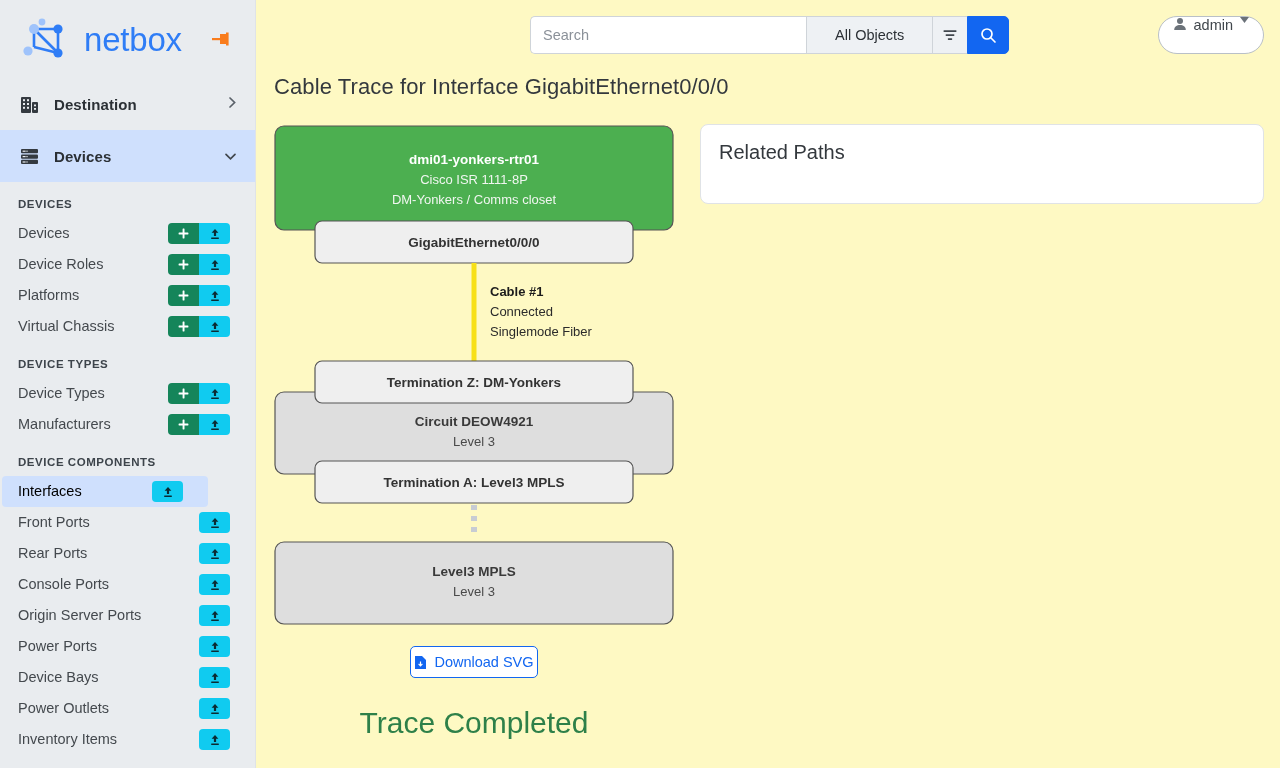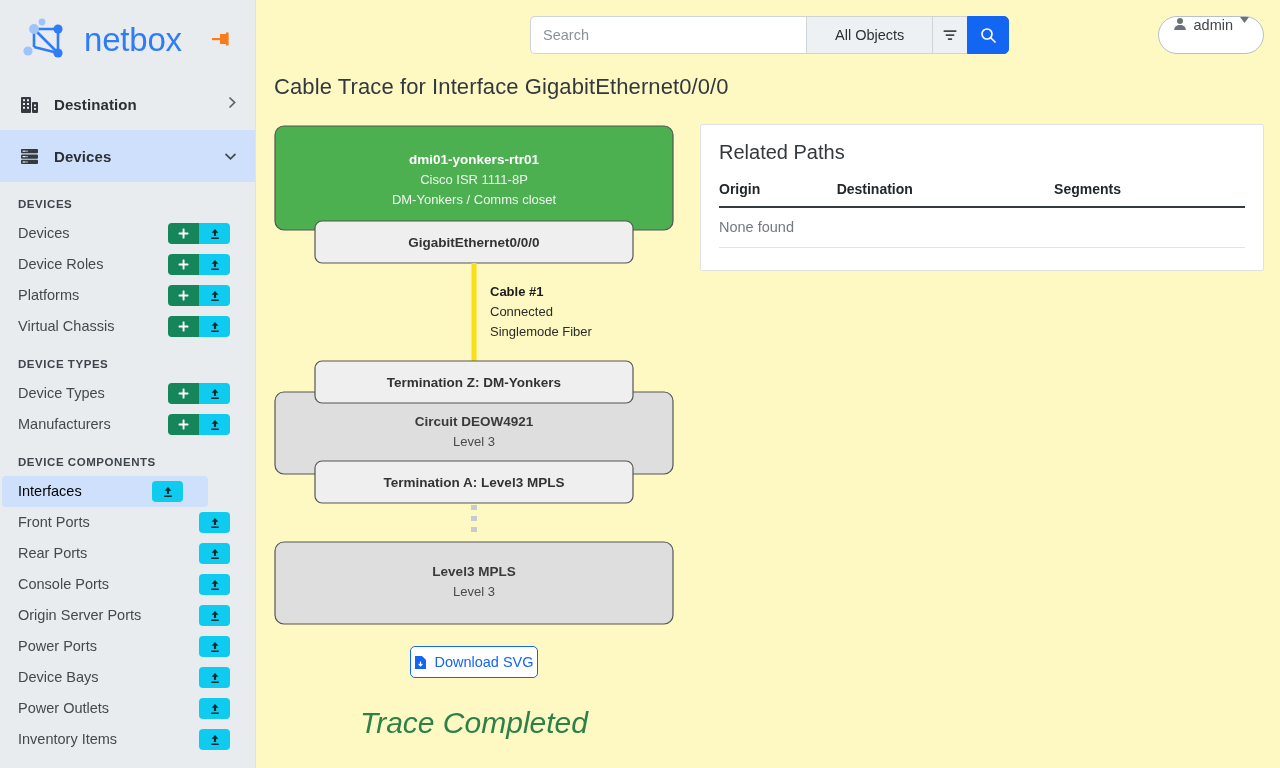--- a/index.html
+++ b/index.html
@@ -119,26 +119,26 @@
 
   .dl-btn {
     display: flex; align-items: center; gap: 7px;
     border: 1px solid #1266f1; color: #1266f1; background: #fff;
     border-radius: 5px; height: 32px; padding: 0 3px;
     font-size: 14.5px; cursor: pointer; margin: 12px auto 0 auto;
     width: fit-content; font-family: "Liberation Sans", sans-serif;
   }
   .trace-status {
     text-align: center; color: #2e8049; font-size: 30px;
-    margin-top: 28px; font-weight: 400; font-style: italic;
+    margin-top: 28px; font-weight: 400;
   }
 
   
   .card {
-    border: 1px solid #e0e3e6; border-radius: 2px; background: #fff;
+    border: 1px solid #e0e3e6; border-radius: 8px; background: #fff;
     padding: 16px 18px 22px 18px;
   }
   .card-title { font-size: 20px; color: #33383d; font-weight: 400; margin-bottom: 17px; }
   table.paths { width: 100%; border-collapse: collapse; }
   table.paths th {
     text-align: left; font-size: 14px; font-weight: 700; color: #23272b;
     padding: 0 0 9px 0; border-bottom: 2px solid #343a40;
   }
   table.paths td {
     font-size: 14.5px; color: #74797f; padding: 11px 0 12px 0;
@@ -523,32 +523,18 @@
           </svg>
           <span>Download SVG</span>
         </button>
 
         <div class="trace-status" style="color: rgb(46, 128, 73);">Trace Completed</div>
       </div>
 
       <div class="col-side">
         <div class="card">
           <div class="card-title">Related Paths</div>
-          <table class="paths">
-            <thead>
-                <tr id="paths-head">
-                  <th>Origin</th>
-                  <th>Destination</th>
-                  <th>Segments</th>
-                </tr>
-              </thead>
-            <tbody id="paths-body">
-                <tr>
-                  <td colspan="3">None found</td>
-                </tr>
-              </tbody>
-          </table>
         </div>
       </div>
 
     </div>
   </div>
 </div>
 
 </body></html>

